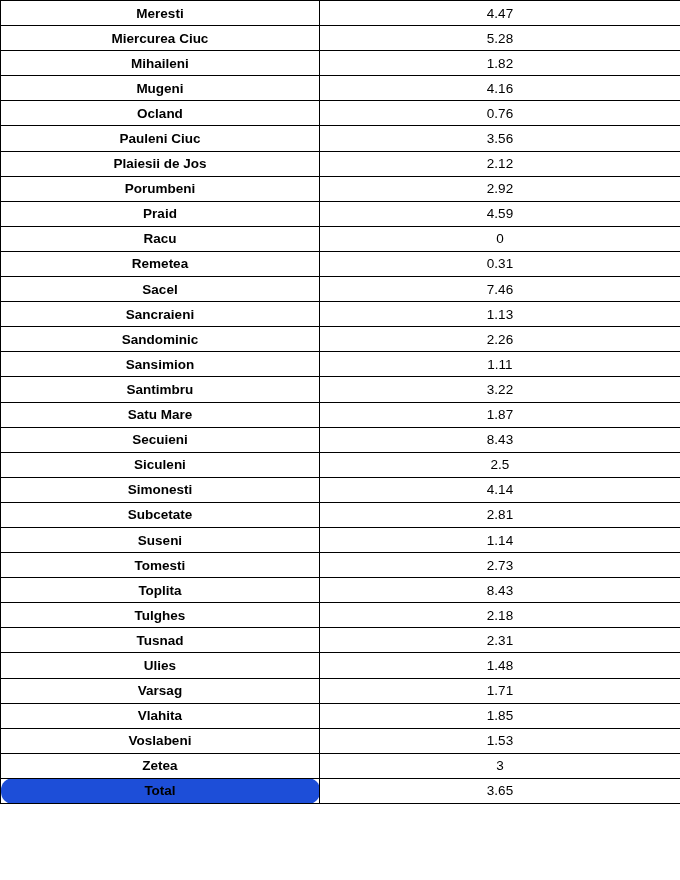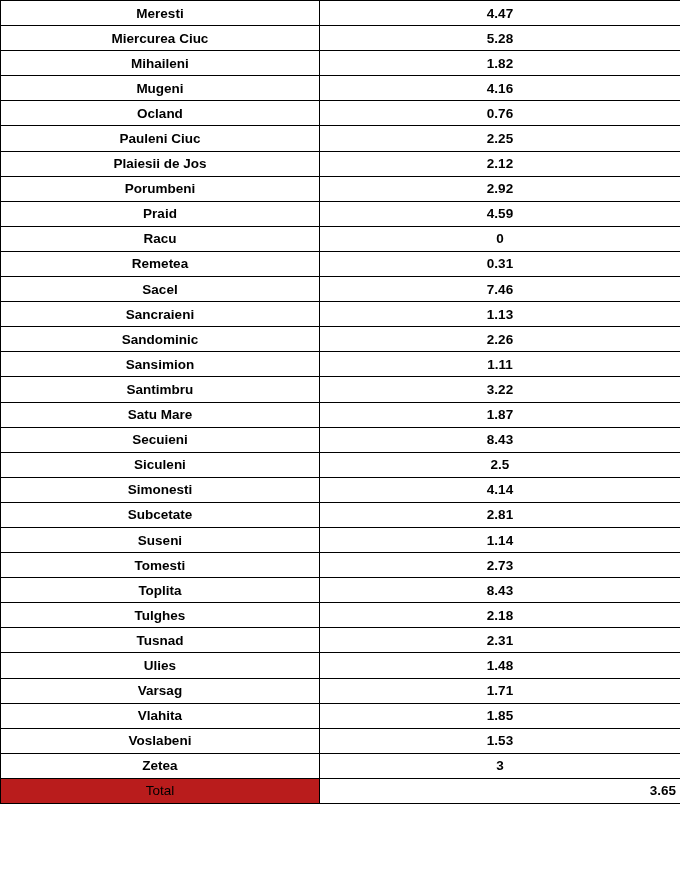--- a/index.html
+++ b/index.html
@@ -33,29 +33,29 @@
     color: #000000;
   }
   td.name-cell {
     width: 319px;
     text-align: center;
     font-weight: bold;
   }
   td.value-cell {
     width: 361px;
     text-align: center;
-    font-weight: bold;
+    font-weight: normal;
   }
   tr.total-row td.name-cell {
-    background: #b91c1c;
-    font-weight: normal;
+    background: #1d4ed8;
+    font-weight: bold;
+    border-radius: 12px;
   }
   tr.total-row td.value-cell {
-    font-weight: bold;
-    text-align: right;
+    font-weight: normal;
   }
 </style>
 </head>
 <body>
 
 <div class="table-wrap">
   <table class="data-table">
     <tbody>
       <tr>
         <td class="name-cell">Meresti</td>
@@ -72,21 +72,21 @@
       <tr>
         <td class="name-cell">Mugeni</td>
         <td class="value-cell">4.16</td>
       </tr>
       <tr>
         <td class="name-cell">Ocland</td>
         <td class="value-cell">0.76</td>
       </tr>
       <tr>
         <td class="name-cell">Pauleni Ciuc</td>
-        <td class="value-cell">2.25</td>
+        <td class="value-cell">3.56</td>
       </tr>
       <tr>
         <td class="name-cell">Plaiesii de Jos</td>
         <td class="value-cell">2.12</td>
       </tr>
       <tr>
         <td class="name-cell">Porumbeni</td>
         <td class="value-cell">2.92</td>
       </tr>
       <tr>

